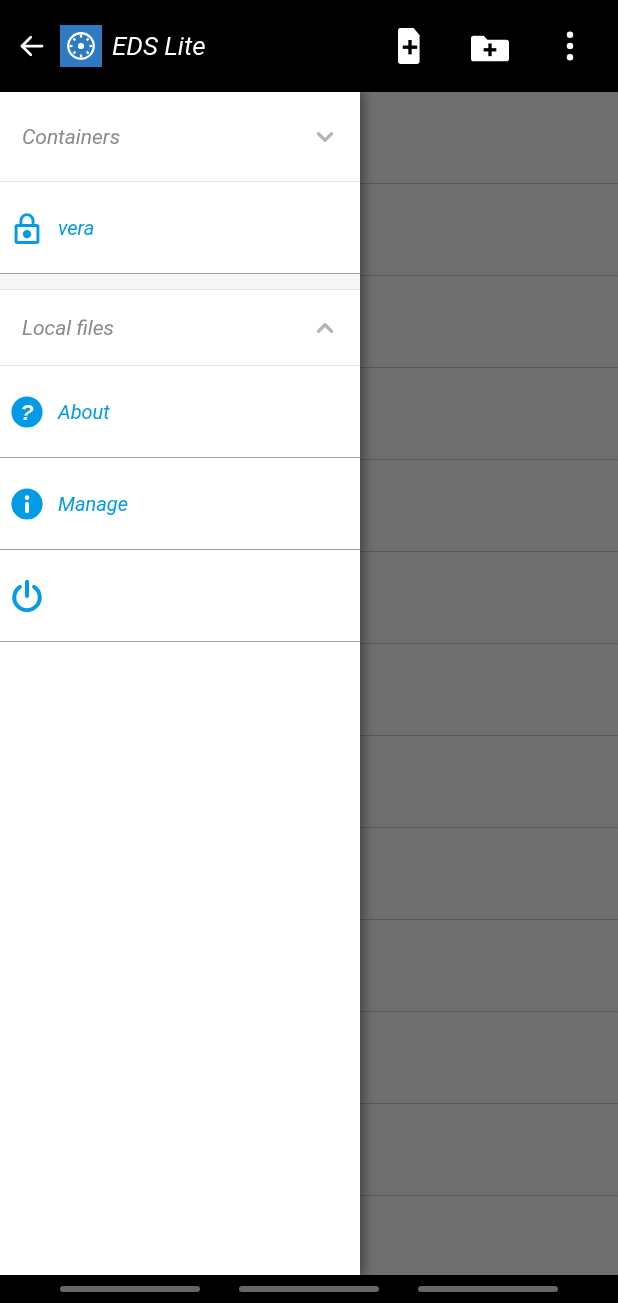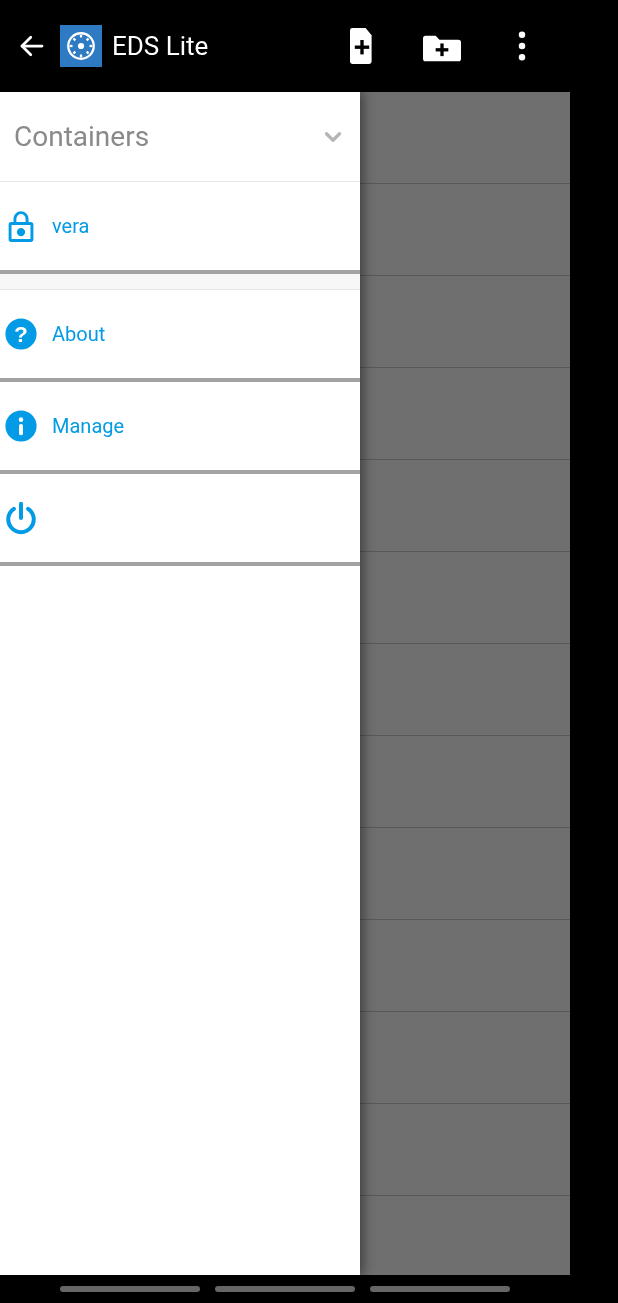--- a/index.html
+++ b/index.html
@@ -1,32 +1,32 @@
 <!DOCTYPE html>
 <html><head>
 <meta charset="utf-8">
 <style>
   * { box-sizing: border-box; margin: 0; padding: 0; }
   html, body { width: 618px; height: 1303px; font-family: Roboto, Arial, sans-serif; background: #000; overflow: hidden; }
-  .screen { width: 570px; height: 1303px; position: relative; background: #fef9c3; }
+  .screen { width: 618px; height: 1303px; position: relative; background: #fef9c3; font-style: italic; }
   .actionbar { height: 92px; background: #000; display: flex; align-items: center; padding: 0 8px; color: #fff; }
   .back-btn { width: 48px; height: 48px; display: flex; align-items: center; justify-content: center; margin-right: 4px; }
   .app-icon { width: 42px; height: 42px; background: #2e7bc4; display: flex; align-items: center; justify-content: center; margin-right: 10px; }
   .app-icon svg { width: 34px; height: 34px; }
   .app-title { font-size: 26px; font-weight: 400; color: #fff; }
   .ab-spacer { flex: 1; }
   .ab-btn { width: 60px; height: 60px; display: flex; align-items: center; justify-content: center; margin: 0 10px; }
   .content { position: absolute; top: 92px; left: 0; right: 0; bottom: 28px; }
   .backdrop { position: absolute; inset: 0; background: #6f6f6f; }
   .bg-rows { position: absolute; inset: 0; display: flex; flex-direction: column; }
   .bg-row { height: 92px; border-bottom: 1px solid #585858; }
   .drawer { position: absolute; left: 0; top: 0; bottom: 0; width: 360px; background: #fff; box-shadow: 4px 0 10px rgba(0,0,0,0.4); }
-  .section-header { height: 90px; display: flex; align-items: center; padding: 0 14px; color: #8a8a8a; font-size: 28px; border-bottom: 1px solid #e5e5e5; }
+  .section-header { height: 90px; display: flex; align-items: center; padding: 0 22px; color: #8a8a8a; font-size: 21px; border-bottom: 1px solid #e5e5e5; }
   .section-header .chev { margin-left: auto; }
-  .drawer-item { height: 92px; display: flex; align-items: center; padding: 0 2px; border-bottom: 4px solid #a3a3a3; position: relative; }
+  .drawer-item { height: 92px; display: flex; align-items: center; padding: 0 8px; border-bottom: 1px solid #a3a3a3; position: relative; }
   .drawer-item .icon-slot { width: 38px; height: 38px; display: flex; align-items: center; justify-content: center; margin-right: 12px; }
   .drawer-item .label { color: #039be5; font-size: 20px; }
   .drawer-item .trailing { margin-left: auto; }
   .highlight-box { position: absolute; left: 1px; right: 6px; top: 0; bottom: 0; border: 4px solid #f00; pointer-events: none; }
   .separator-gap { height: 16px; background: #f7f7f7; border-bottom: 1px solid #e5e5e5; }
   .navbar { position: absolute; left: 0; right: 0; bottom: 0; height: 28px; background: #000; display: flex; align-items: center; justify-content: space-between; padding: 0 60px; }
   .nav-pill { width: 140px; height: 6px; background: #666; border-radius: 3px; }
   svg { display: block; }
 </style>
 </head>
@@ -118,20 +118,28 @@
             </svg>
         </span>
         <span class="label">vera</span>
       </div>
 
 
 
 
       <div class="separator-gap"></div>
 
+      <div class="section-header" style="height:76px;border-top:none">
+        <span>Local files</span>
+        <span class="chev">
+          <svg width="26" height="26" viewBox="0 0 24 24" fill="none" stroke="#b5b5b5" stroke-width="3" stroke-linecap="round" stroke-linejoin="round">
+              <polyline points="6 15 12 9 18 15"></polyline>
+            </svg>
+        </span>
+      </div>
 
 
       <div class="drawer-item">
         <span class="icon-slot">
           <svg width="34" height="34" viewBox="0 0 24 24">
               <circle cx="12" cy="12" r="11" fill="#039be5"></circle>
               <text x="12" y="17.5" text-anchor="middle" fill="#fff" font-family="Arial" font-size="16" font-weight="bold">?</text>
             </svg>
         </span>
         <span class="label">About</span>

